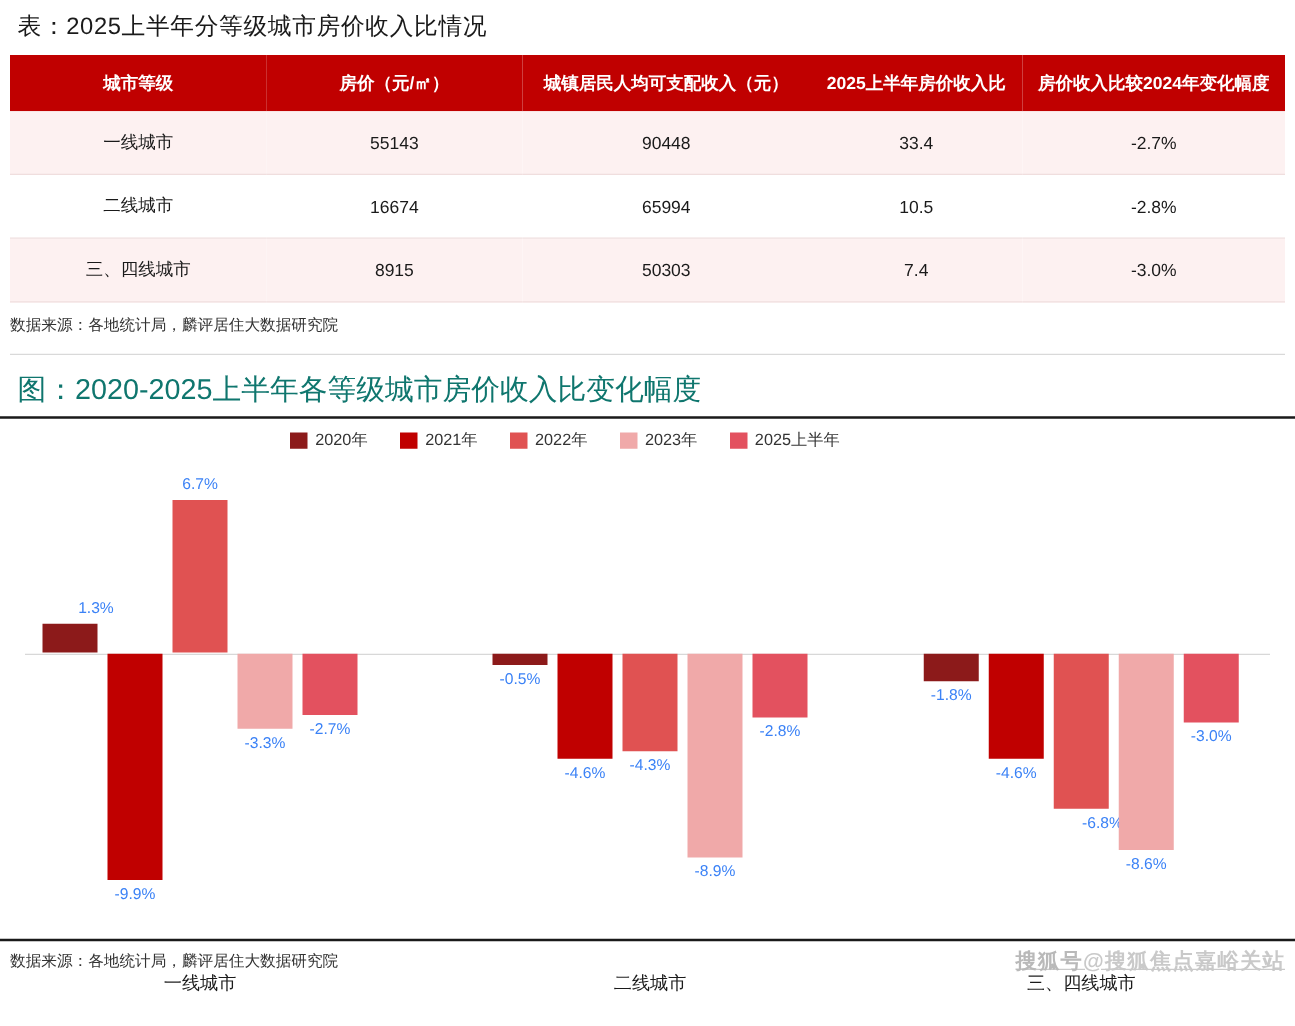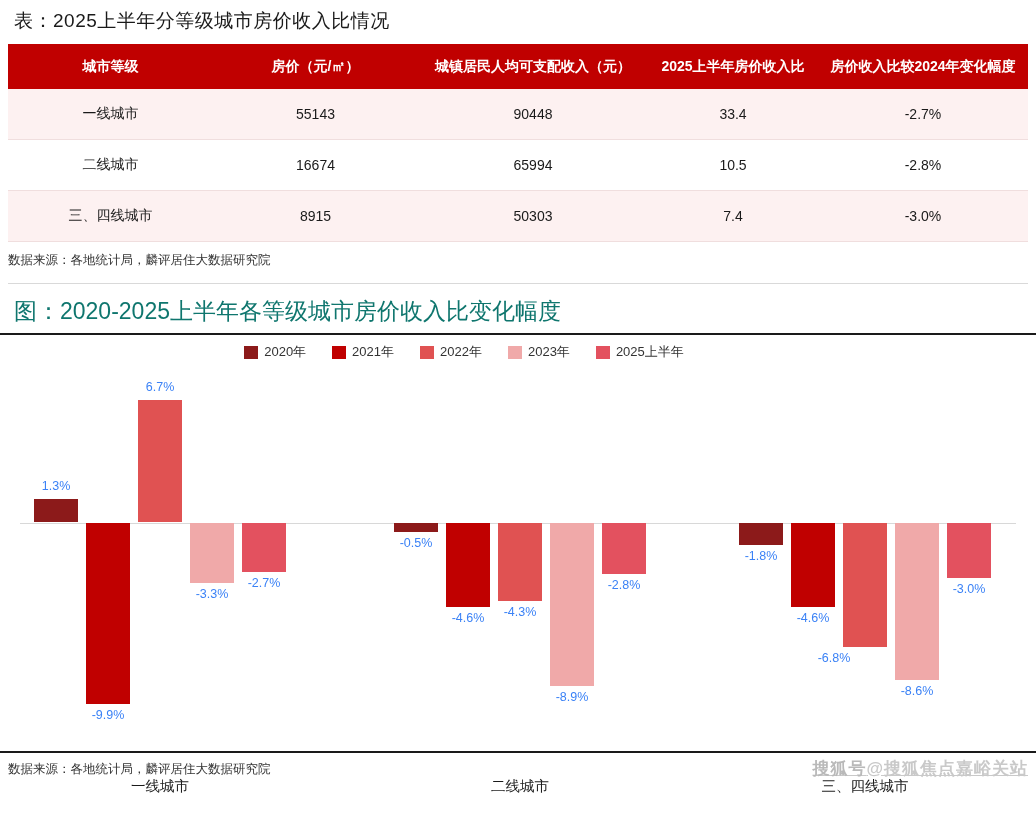--- a/index.html
+++ b/index.html
@@ -88,21 +88,20 @@
   .legend {
     position: absolute;
     top: 10px;
     left: 0;
     width: 904px;
     display: flex;
     justify-content: center;
     gap: 26px;
     font-size: 13px;
     color: #333;
-    padding-left: 12px;
   }
   .legend-item { display: flex; align-items: center; gap: 6px; }
   .legend-swatch { width: 14px; height: 13px; display: inline-block; }
 
   .plot {
     position: absolute;
     left: 20px;
     top: 52px;
     width: 996px;
     height: 330px;
@@ -241,21 +240,21 @@
       </div>
       <div class="legend-item">
         <span class="legend-swatch" style="background: rgb(227, 81, 95);"></span>
         <span>2025上半年</span>
       </div>
     </div>
 
   <div class="plot" id="plot">
       <div class="zero-line" style="top: 137.5px;"></div>
       <div class="bar" style="left: 14px; top: 113.667px; height: 23.8333px; background: rgb(140, 26, 26);"></div>
-      <div class="bar-label" style="left: 1px; top: 93.6667px;">1.3%</div>
+      <div class="bar-label" style="left: 1px; top: 93.6667px; text-align: right;">1.3%</div>
       <div class="bar" style="left: 66px; top: 137.5px; height: 181.5px; background: rgb(192, 0, 0);"></div>
       <div class="bar-label" style="left: 53px; top: 323px;">-9.9%</div>
       <div class="bar" style="left: 118px; top: 14.6667px; height: 122.833px; background: rgb(224, 82, 82);"></div>
       <div class="bar-label" style="left: 105px; top: -5.33333px;">6.7%</div>
       <div class="bar" style="left: 170px; top: 137.5px; height: 60.5px; background: rgb(240, 169, 169);"></div>
       <div class="bar-label" style="left: 157px; top: 202px;">-3.3%</div>
       <div class="bar" style="left: 222px; top: 137.5px; height: 49.5px; background: rgb(227, 81, 95);"></div>
       <div class="bar-label" style="left: 209px; top: 191px;">-2.7%</div>
       <div class="cat-label" style="left: 40px;">一线城市</div>
       <div class="bar" style="left: 374px; top: 137.5px; height: 9.16667px; background: rgb(140, 26, 26);"></div>
@@ -267,21 +266,21 @@
       <div class="bar" style="left: 530px; top: 137.5px; height: 163.167px; background: rgb(240, 169, 169);"></div>
       <div class="bar-label" style="left: 517px; top: 304.667px;">-8.9%</div>
       <div class="bar" style="left: 582px; top: 137.5px; height: 51.3333px; background: rgb(227, 81, 95);"></div>
       <div class="bar-label" style="left: 569px; top: 192.833px;">-2.8%</div>
       <div class="cat-label" style="left: 400px;">二线城市</div>
       <div class="bar" style="left: 719px; top: 137.5px; height: 22px; background: rgb(140, 26, 26);"></div>
       <div class="bar-label" style="left: 706px; top: 163.5px;">-1.8%</div>
       <div class="bar" style="left: 771px; top: 137.5px; height: 84.3333px; background: rgb(192, 0, 0);"></div>
       <div class="bar-label" style="left: 758px; top: 225.833px;">-4.6%</div>
       <div class="bar" style="left: 823px; top: 137.5px; height: 124.667px; background: rgb(224, 82, 82);"></div>
-      <div class="bar-label" style="left: 779px; top: 266.167px;">-6.8%</div>
+      <div class="bar-label" style="left: 827px; top: 266.167px;">-6.8%</div>
       <div class="bar" style="left: 875px; top: 137.5px; height: 157.667px; background: rgb(240, 169, 169);"></div>
       <div class="bar-label" style="left: 862px; top: 299.167px;">-8.6%</div>
       <div class="bar" style="left: 927px; top: 137.5px; height: 55px; background: rgb(227, 81, 95);"></div>
       <div class="bar-label" style="left: 914px; top: 196.5px;">-3.0%</div>
       <div class="cat-label" style="left: 745px;">三、四线城市</div>
     </div>
 
   <div class="chart-bottom-rule"></div>
   <div class="chart-source">数据来源：各地统计局，麟评居住大数据研究院</div>
   <div class="watermark">

